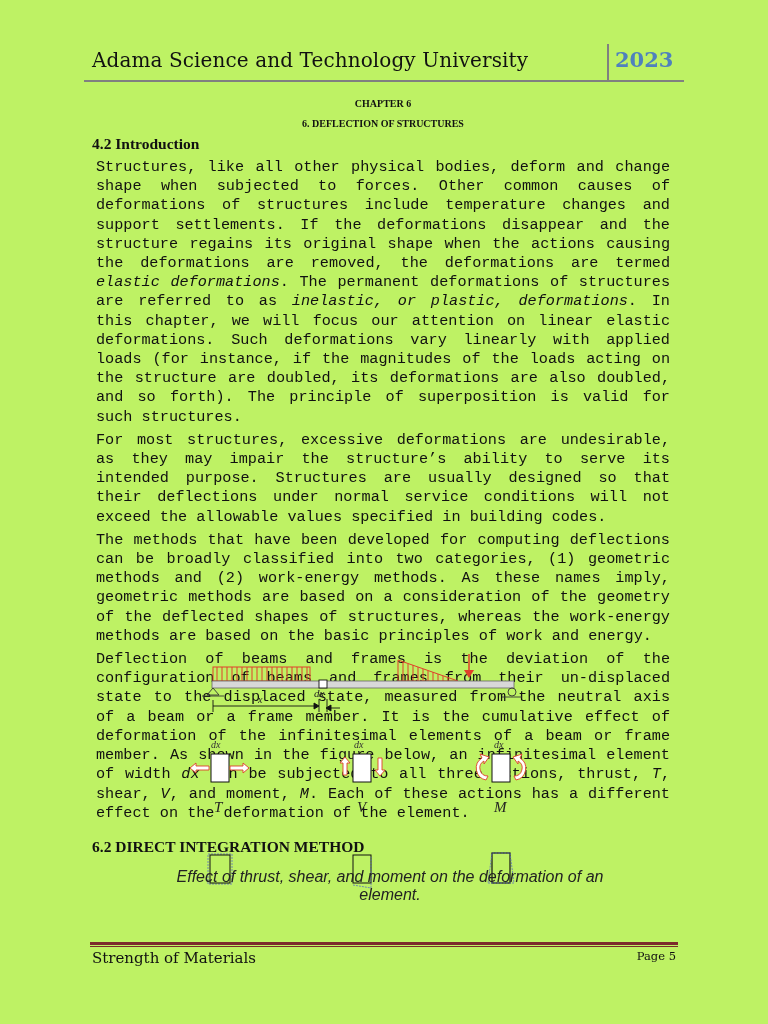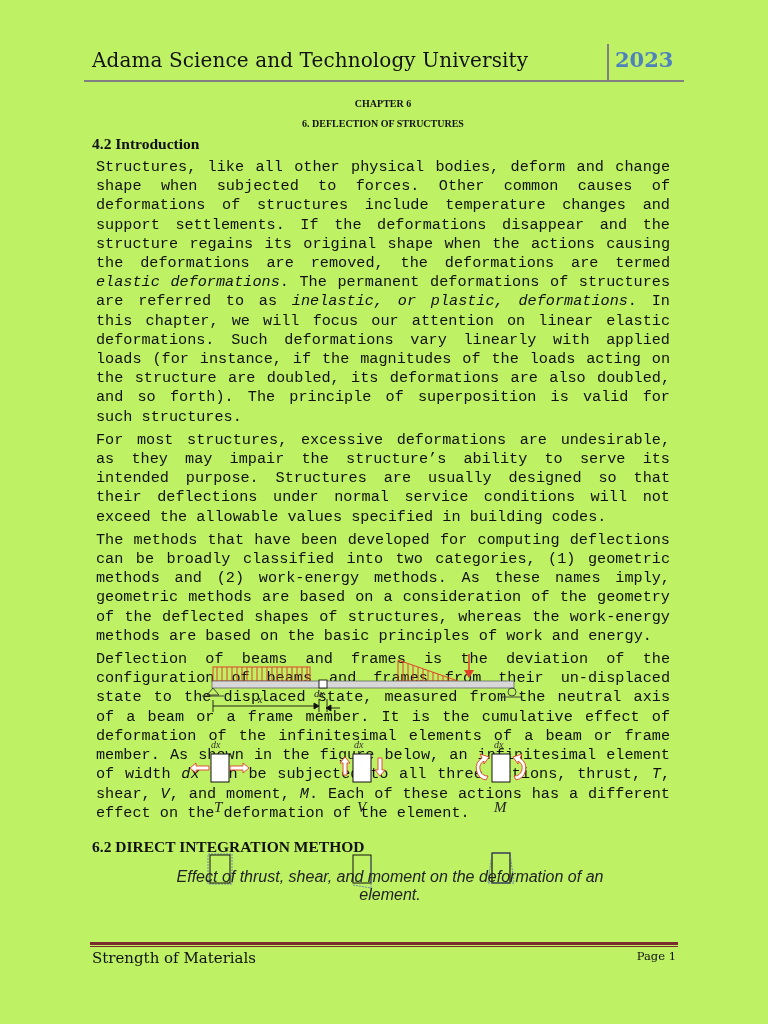--- a/index.html
+++ b/index.html
@@ -153,14 +153,14 @@
     <g>
       <rect x="492" y="853" width="18" height="30" fill="none" stroke="#111" stroke-width="1.2"></rect>
       <polygon points="488,883 514,883 510,853 492,853" fill="none" stroke="#5a6fc0" stroke-width="0.8" stroke-dasharray="2,1"></polygon>
     </g>
   </svg>
   <div class="fig-caption">Effect of thrust, shear, and moment on the deformation of an element.</div>
 
   <div class="footer-rule1"></div>
   <div class="footer-rule2"></div>
   <div class="footer-left">Strength of Materials</div>
-  <div class="footer-right">Page 1</div>
+  <div class="footer-right">Page 5</div>
 </div>
 
 </body></html>

